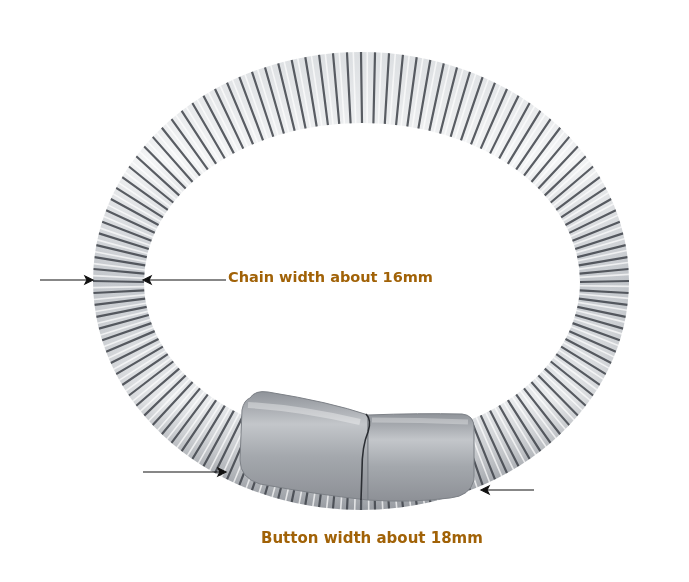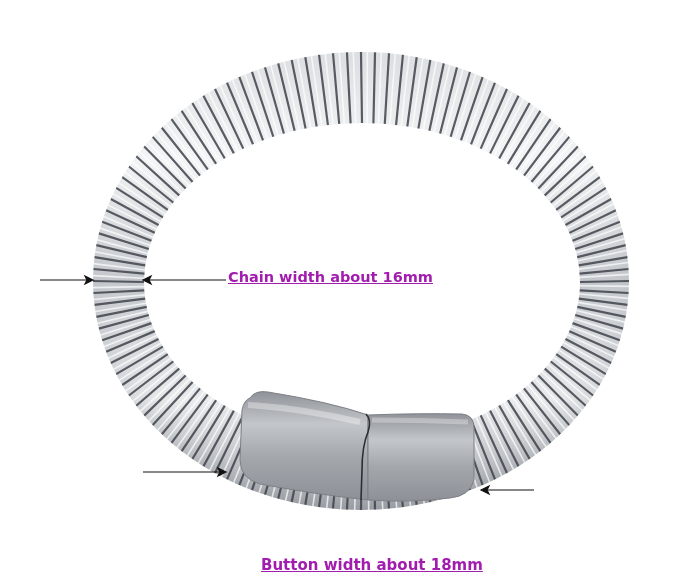--- a/index.html
+++ b/index.html
@@ -1,22 +1,22 @@
 <!DOCTYPE html>
 <html><head>
 <meta charset="utf-8">
 <style>
   html, body { margin:0; padding:0; background:#ffffff; }
   body { width:689px; height:582px; position:relative; overflow:hidden;
          font-family:"DejaVu Sans", "Liberation Sans", sans-serif; }
   #stage { position:absolute; left:0; top:0; width:689px; height:582px; }
-  .label { position:absolute; font-weight:bold; color:#a21caf; white-space:nowrap;
-           font-family:"DejaVu Sans", sans-serif; letter-spacing:0px;text-decoration:underline; }
+  .label { position:absolute; font-weight:bold; color:#a16207; white-space:nowrap;
+           font-family:"DejaVu Sans", sans-serif; letter-spacing:0px; }
   #chain-label { left:228px; top:269px; font-size:14.5px; }
-  #button-label { left:261px; top:556px; font-size:15px; }
+  #button-label { left:261px; top:529px; font-size:15px; }
 </style>
 </head>
 <body>
 
 <svg id="stage" width="689" height="582" viewBox="0 0 689 582" xmlns="http://www.w3.org/2000/svg">
   <defs>
     <linearGradient id="ringGrad" x1="0" y1="0" x2="0" y2="1">
       <stop offset="0" stop-color="#d9dcdf"></stop>
       <stop offset="0.25" stop-color="#f4f5f6"></stop>
       <stop offset="0.5" stop-color="#c2c6cb"></stop>

